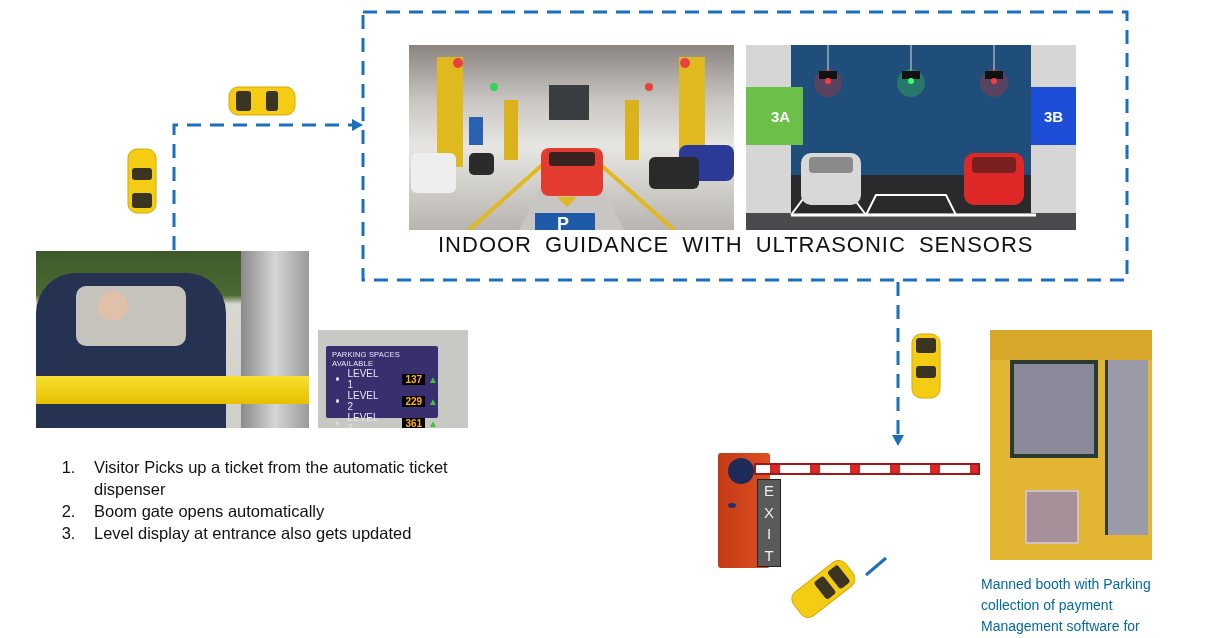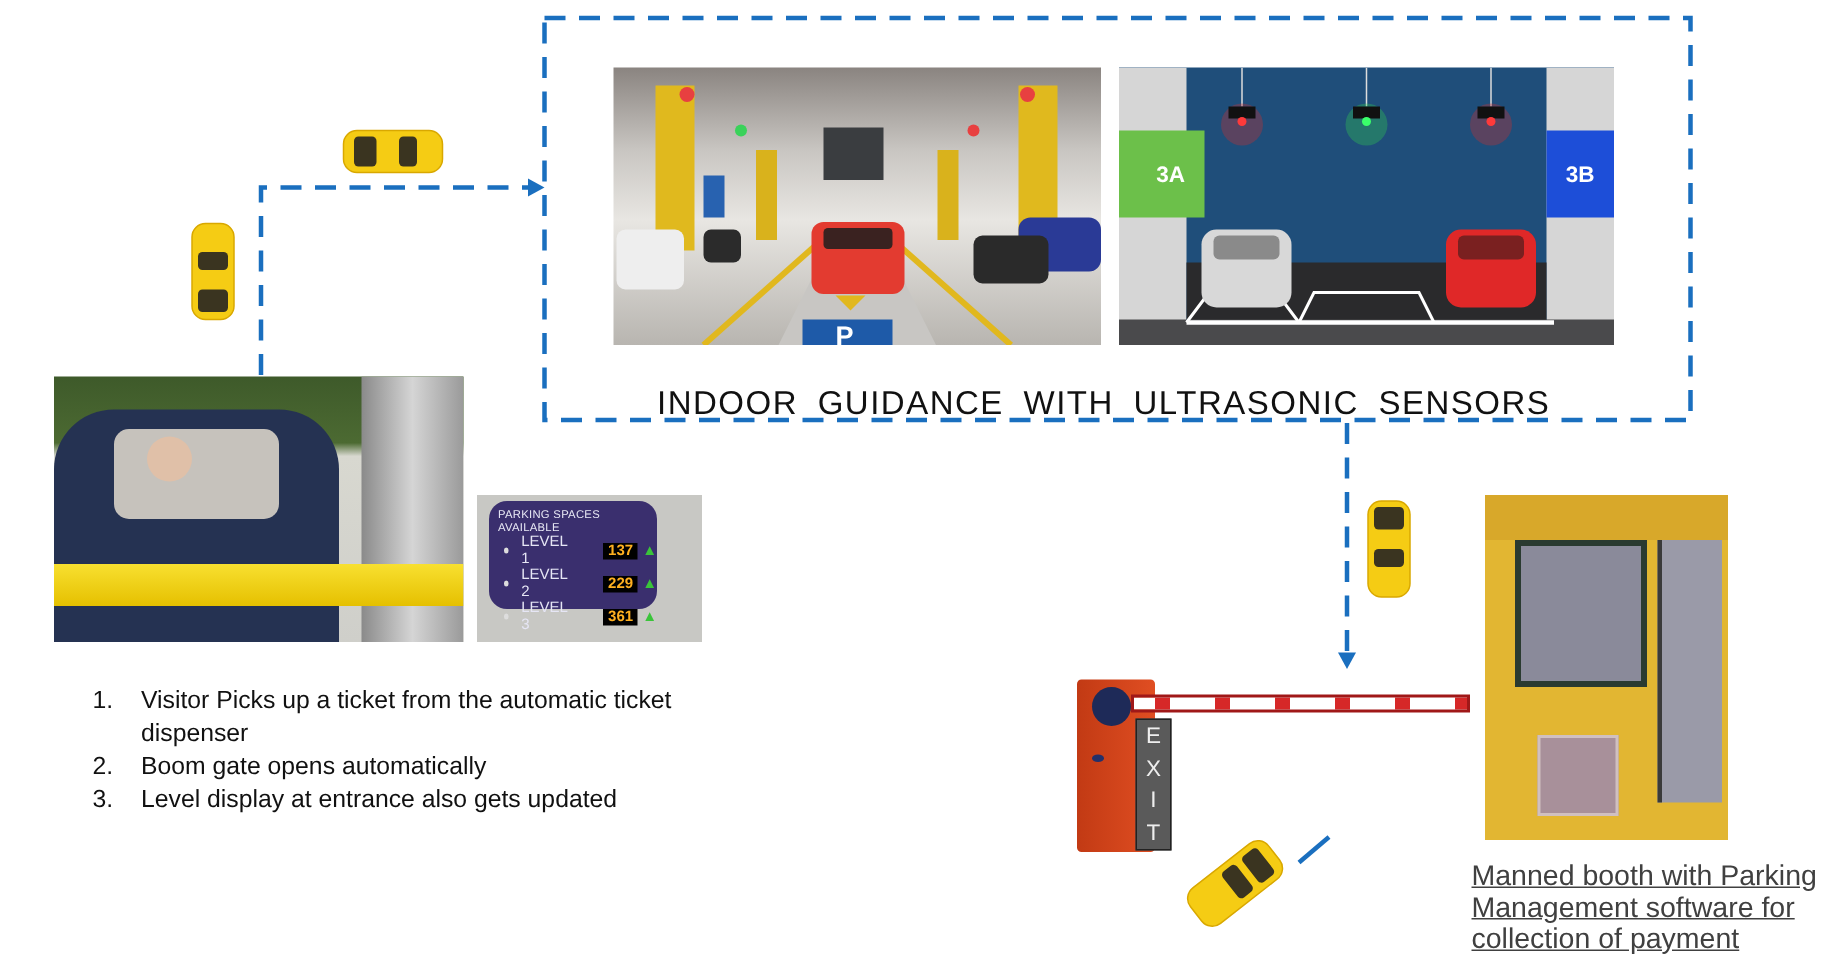--- a/index.html
+++ b/index.html
@@ -3,21 +3,21 @@
 <meta charset="utf-8">
 <style>
   html,body{margin:0;padding:0;background:#ffffff;}
   body{width:1215px;height:638px;position:relative;overflow:hidden;font-family:"Liberation Sans",sans-serif;color:#111;}
   .abs{position:absolute;}
   svg.overlay{position:absolute;left:0;top:0;width:1215px;height:638px;pointer-events:none;}
   .caption{font-size:22px;letter-spacing:1px;color:#111;word-spacing:6px;}
   .steps{font-size:16.5px;line-height:22px;color:#111;}
   .steps ol{margin:0;padding-left:35px;}
   .steps li{padding-left:14px;}
-  .booth-text{font-size:19px;line-height:21px;color:#404040;text-decoration:underline;}
+  .booth-text{font-size:14px;line-height:21px;color:#0369a1;}
   .sign-row{display:flex;align-items:center;color:#e6e6f5;font-size:10px;margin:0 0 0 10px;}
   .sign-dot{width:4px;height:4px;border-radius:50%;background:#ddd;margin-right:8px;}
   .sign-num{background:#000000;color:#ffb020;font-weight:bold;padding:0 3px;margin-left:22px;font-size:10px;}
   .sign-arrow{color:#3ac43a;margin-left:3px;font-size:10px;}
   .exit-label{display:flex;flex-direction:column;align-items:center;justify-content:space-around;color:#eee;font-size:15px;}
 </style>
 </head>
 <body>
 
 <svg class="overlay" viewBox="0 0 1215 638">
@@ -102,32 +102,32 @@
     <polyline points="45,170 60,150 105,150 120,170" stroke="#fff" stroke-width="2" fill="none"></polyline>
     <polyline points="120,170 130,150 200,150 210,170" stroke="#fff" stroke-width="2" fill="none"></polyline>
     <line x1="45" y1="170" x2="290" y2="170" stroke="#fff" stroke-width="3"></line>
     <rect x="55" y="108" width="60" height="52" rx="10" fill="#d8d8d8"></rect>
     <rect x="63" y="112" width="44" height="16" rx="4" fill="#8a8a8a"></rect>
     <rect x="218" y="108" width="60" height="52" rx="10" fill="#e02828"></rect>
     <rect x="226" y="112" width="44" height="16" rx="4" fill="#7a2020"></rect>
   </svg>
 </div>
 
-<div class="abs caption" style="left:438px;top:256px;">INDOOR GUIDANCE WITH ULTRASONIC SENSORS</div>
+<div class="abs caption" style="left:438px;top:232px;">INDOOR GUIDANCE WITH ULTRASONIC SENSORS</div>
 
 <div class="abs" style="left:36px;top:251px;width:273px;height:177px;overflow:hidden;background:linear-gradient(180deg,#3e5a2a 0%,#4c6a32 25%,#d8d8d0 30%,#cfcfca 100%);">
   <div class="abs" style="left:0;top:22px;width:190px;height:155px;background:#253252;border-radius:40px 40px 0 0;"></div>
   <div class="abs" style="left:40px;top:35px;width:110px;height:60px;background:#c6c2bc;border-radius:10px;"></div>
   <div class="abs" style="left:62px;top:40px;width:30px;height:30px;background:#e0c0a8;border-radius:50%;"></div>
   <div class="abs" style="left:205px;top:0;width:68px;height:177px;background:linear-gradient(90deg,#8a8a8a,#d5d5d5,#9a9a9a);"></div>
   <div class="abs" style="left:0;top:125px;width:273px;height:28px;background:linear-gradient(180deg,#f8e030,#e5c000);"></div>
 </div>
 
 <div class="abs" style="left:318px;top:330px;width:150px;height:98px;background:#c8c8c4;overflow:hidden;">
-  <div class="abs" style="left:8px;top:4px;width:112px;height:72px;background:#3a2f6e;border-radius:12px;">
+  <div class="abs" style="left:8px;top:16px;width:112px;height:72px;background:#3a2f6e;border-radius:2px;">
     <div style="color:#e8e8f5;font-size:7.5px;margin:4px 0 0 6px;letter-spacing:0.2px;">PARKING SPACES AVAILABLE</div>
     <div class="sign-row">
       <span class="sign-dot"></span>
       <span style="width:38px;">LEVEL 1</span>
       <span class="sign-num">137</span>
       <span class="sign-arrow">▲</span>
     </div>
     <div class="sign-row">
       <span class="sign-dot"></span>
       <span style="width:38px;">LEVEL 2</span>
@@ -166,15 +166,15 @@
 
 <div class="abs" style="left:990px;top:330px;width:162px;height:230px;overflow:hidden;background:#e2b632;">
   <div class="abs" style="left:0;top:0;width:162px;height:30px;background:#d8a82a;"></div>
   <div class="abs" style="left:20px;top:30px;width:80px;height:90px;background:#8a8a9a;border:4px solid #2a3a30;"></div>
   <div class="abs" style="left:115px;top:30px;width:40px;height:175px;background:#9a9aa8;border-left:3px solid #3a3a3a;"></div>
   <div class="abs" style="left:35px;top:160px;width:50px;height:50px;background:#a8909a;border:2px solid #d0c0c0;"></div>
 </div>
 
 <div class="abs booth-text" style="left:981px;top:574px;">
   <div>Manned booth with Parking</div>
+  <div>collection of payment</div>
   <div>Management software for</div>
-  <div>collection of payment</div>
 </div>
 
 </body></html>

